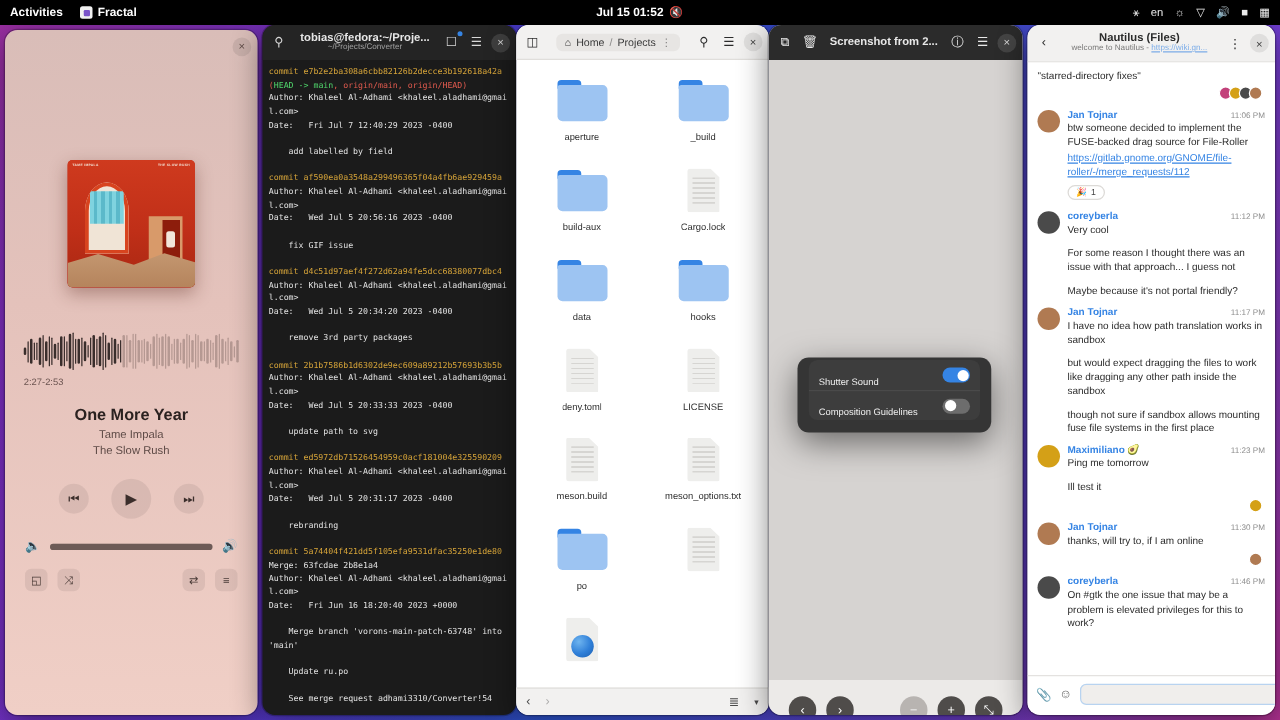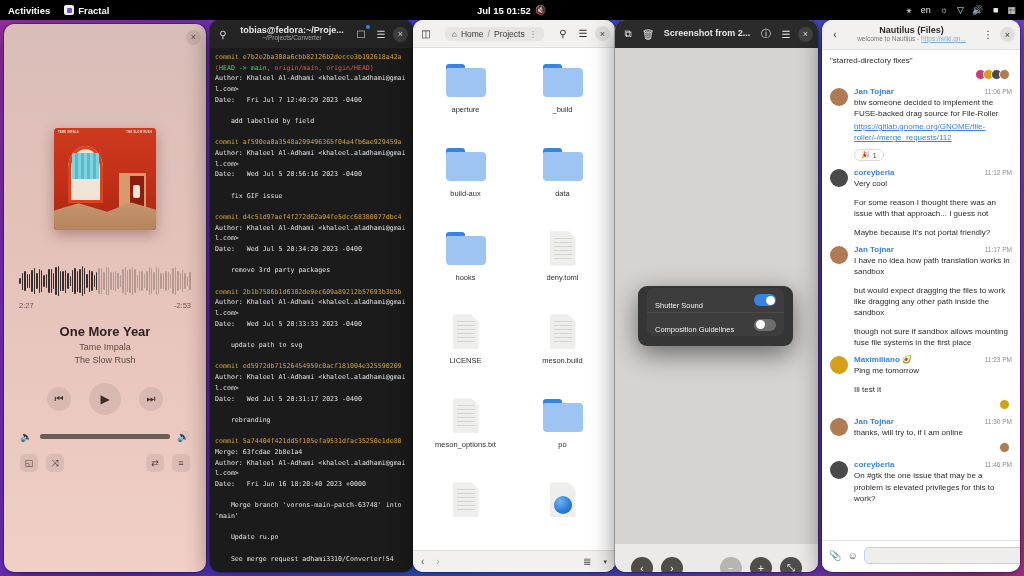--- a/index.html
+++ b/index.html
@@ -66,21 +66,21 @@
   .cv-door { position:absolute; right: 10%; top: 44%; width: 26%; height: 36%; background:#d89a6a; }
   .cv-door2 { position:absolute; right: 12%; top: 47%; width: 14%; height: 31%; background:#8d1d0c; }
   .cv-door2::after{content:'';position:absolute;left:28%;top:30%;width:44%;height:40%;background:#f2e6da;border-radius:2px;}
   .cv-sand { position:absolute; left:0; right:0; bottom:0; height: 32%;
     background: linear-gradient(180deg,#c69a74 0%, #b5845c 100%);
     clip-path: polygon(0 40%, 24% 18%, 52% 44%, 76% 16%, 100% 38%, 100% 100%, 0 100%); }
   .cv-t { position:absolute; top:3px; font-size:2.6px; letter-spacing:.3px; color:#f3e3d6; font-weight:bold;}
   .cv-t.l{left:4px;} .cv-t.r{right:4px;}
   .wave { display:flex; align-items:center; justify-content:center; gap:1px; height: 34px; margin: 34px 14px 0; }
   .wave i { display:block; width: 1.4px; border-radius: 1px; }
-  .times { display:flex; justify-content:space-between; padding: 3px 15px 0; font-size: 7.5px; color:#6b5450; }
+  .times { display:flex; justify-content:flex-start; padding: 3px 15px 0; font-size: 7.5px; color:#6b5450; }
   .trk { text-align:center; margin-top: 14px; }
   .trk .tt { font-size: 13px; font-weight: bold; color: #2b2220; }
   .trk .ta, .trk .tal { font-size: 9px; color: #5d4a46; margin-top: 3px; }
   .ctrls { display:flex; align-items:center; justify-content:center; gap: 18px; margin-top: 18px; }
   .cbtn-r { width: 24px; height: 24px; border-radius:50%; background: rgba(0,0,0,.07);
     display:flex;align-items:center;justify-content:center;color:#3b2e2b;font-size:10px; }
   .cbtn-r.big { width: 32px; height: 32px; font-size: 12px; }
   .volrow { display:flex; align-items:center; gap: 8px; padding: 0 16px; margin-top: 16px; }
   .vol-track { flex:1; height: 5px; border-radius: 3px; background: rgba(0,0,0,.12); position:relative; }
   .vol-fill { position:absolute; left:0; top:0; bottom:0; width: 100%; border-radius:3px; background:#6d5b57; }
@@ -417,20 +417,24 @@
         </div>
         <div class="fitem">
           <div class="icn folder"></div>
           <div class="fname">_build</div>
         </div>
         <div class="fitem">
           <div class="icn folder"></div>
           <div class="fname">build-aux</div>
         </div>
         <div class="fitem">
+          <div class="icn doc"></div>
+          <div class="fname">Cargo.lock</div>
+        </div>
+        <div class="fitem">
           <div class="icn folder"></div>
           <div class="fname">data</div>
         </div>
         <div class="fitem">
           <div class="icn folder"></div>
           <div class="fname">hooks</div>
         </div>
         <div class="fitem">
           <div class="icn doc"></div>
           <div class="fname">deny.toml</div>

